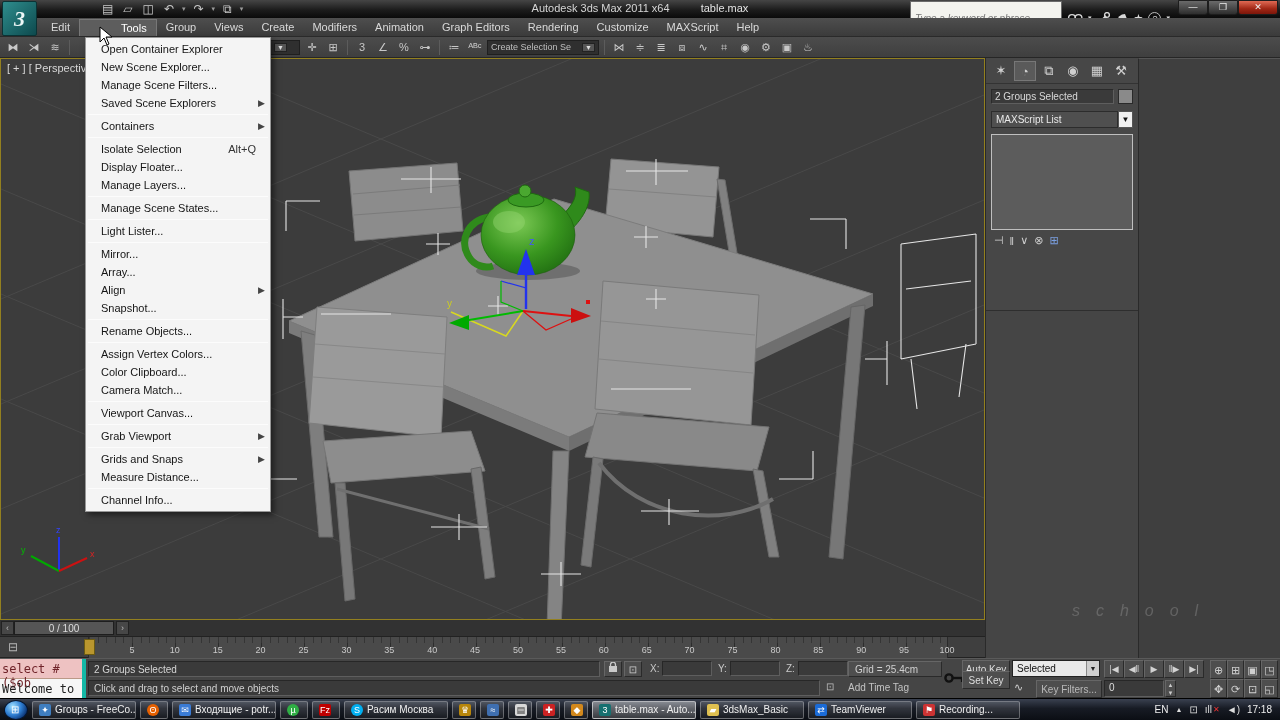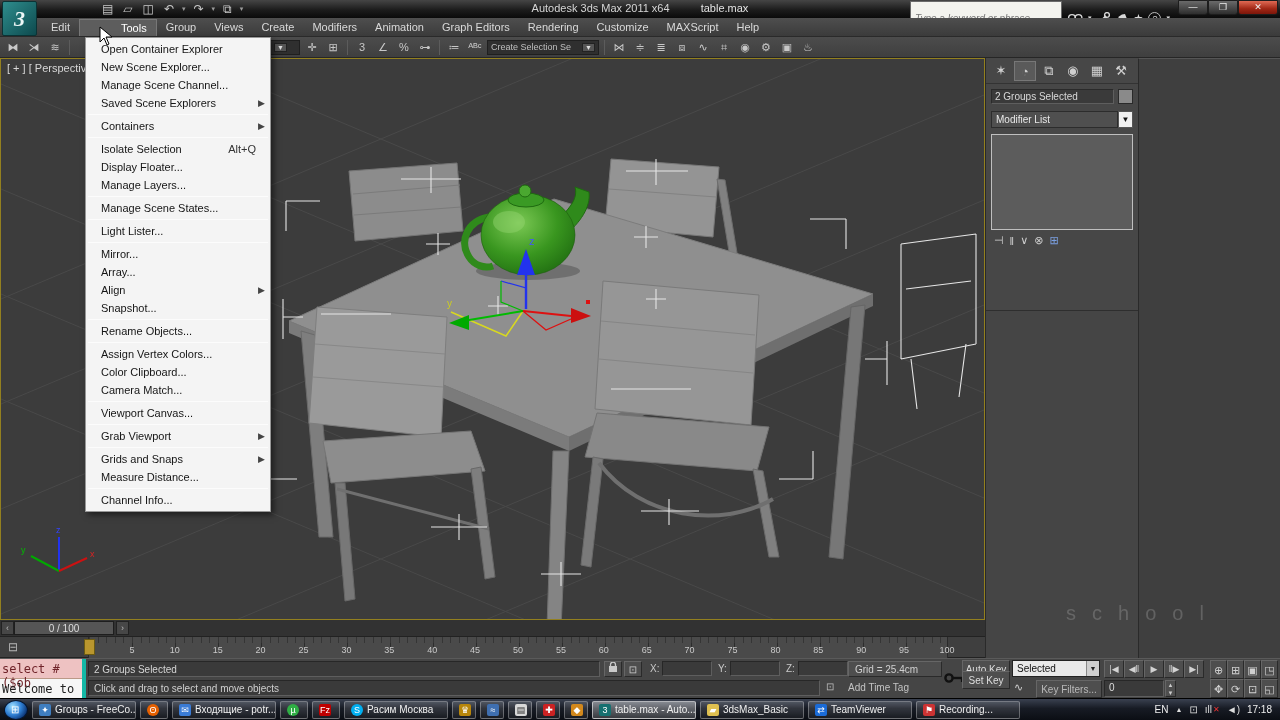--- a/index.html
+++ b/index.html
@@ -166,21 +166,21 @@
     padding-right:4px; }
   .tray-icon { color:#ddd; font-size:10px; }
   .net-x { color:#e33; font-size:8px; margin-left:-6px; }
 
   
   #watermark { position:absolute; left:1018px; top:606px; width:250px; z-index:45; pointer-events:none;
     text-align:center; }
   #watermark .big { font-size:42px; font-weight:bold; letter-spacing:1px; line-height:44px; }
   #watermark .cg { color:rgba(140,26,26,.8); }
   #watermark .scope { color:rgba(170,170,170,.55); font-weight:normal; }
-  #watermark .school { font-size:20px; letter-spacing:16px; color:rgba(180,180,180,.3); margin-top:-4px; }
+  #watermark .school { font-size:16px; letter-spacing:16px; color:rgba(180,180,180,.3); margin-top:-4px;font-style:italic; }
 
   
   #cursor { position:absolute; left:99px; top:26px; z-index:60; pointer-events:none; }
 </style>
 </head>
 <body>
 
 <div id="stage">
 
   <div id="titlebar">
@@ -409,21 +409,21 @@
         <div class="cp-tab">⧉</div>
         <div class="cp-tab">◉</div>
         <div class="cp-tab">▦</div>
         <div class="cp-tab">⚒</div>
       </div>
     <div id="cp-name-row">
       <div id="cp-name-field">2 Groups Selected</div>
       <div id="cp-color-swatch"></div>
     </div>
     <div id="cp-modlist-row">
-      <div id="cp-modlist">Modifier List</div>
+      <div id="cp-modlist">MAXScript List</div>
       <div id="cp-modlist-arrow">▼</div>
     </div>
     <div id="cp-stack"></div>
     <div id="cp-stack-btns">
         <span class="stack-btn">⊣</span>
         <span class="stack-btn">‖</span>
         <span class="stack-btn">∨</span>
         <span class="stack-btn">⊗</span>
         <span class="stack-btn" style="color: rgb(122, 159, 224);">⊞</span>
       </div>
@@ -523,21 +523,21 @@
         <div class="nav-btn raised">✥</div>
         <div class="nav-btn raised">⟳</div>
         <div class="nav-btn raised">⊡</div>
         <div class="nav-btn raised">◱</div>
       </div>
   </div>
 
   <div id="tools-menu">
       <div class="tmenu-item"><span>Open Container Explorer</span></div>
       <div class="tmenu-item"><span>New Scene Explorer...</span></div>
-      <div class="tmenu-item"><span>Manage Scene Channel...</span></div>
+      <div class="tmenu-item"><span>Manage Scene Filters...</span></div>
       <div class="tmenu-item"><span>Saved Scene Explorers</span><span class="tmenu-arrow">▶</span></div>
       <div class="tmenu-sep"></div>
       <div class="tmenu-item"><span>Containers</span><span class="tmenu-arrow">▶</span></div>
       <div class="tmenu-sep"></div>
       <div class="tmenu-item"><span>Isolate Selection</span><span class="tmenu-extra">Alt+Q</span></div>
       <div class="tmenu-item"><span>Display Floater...</span></div>
       <div class="tmenu-item"><span>Manage Layers...</span></div>
       <div class="tmenu-sep"></div>
       <div class="tmenu-item"><span>Manage Scene States...</span></div>
       <div class="tmenu-sep"></div>

